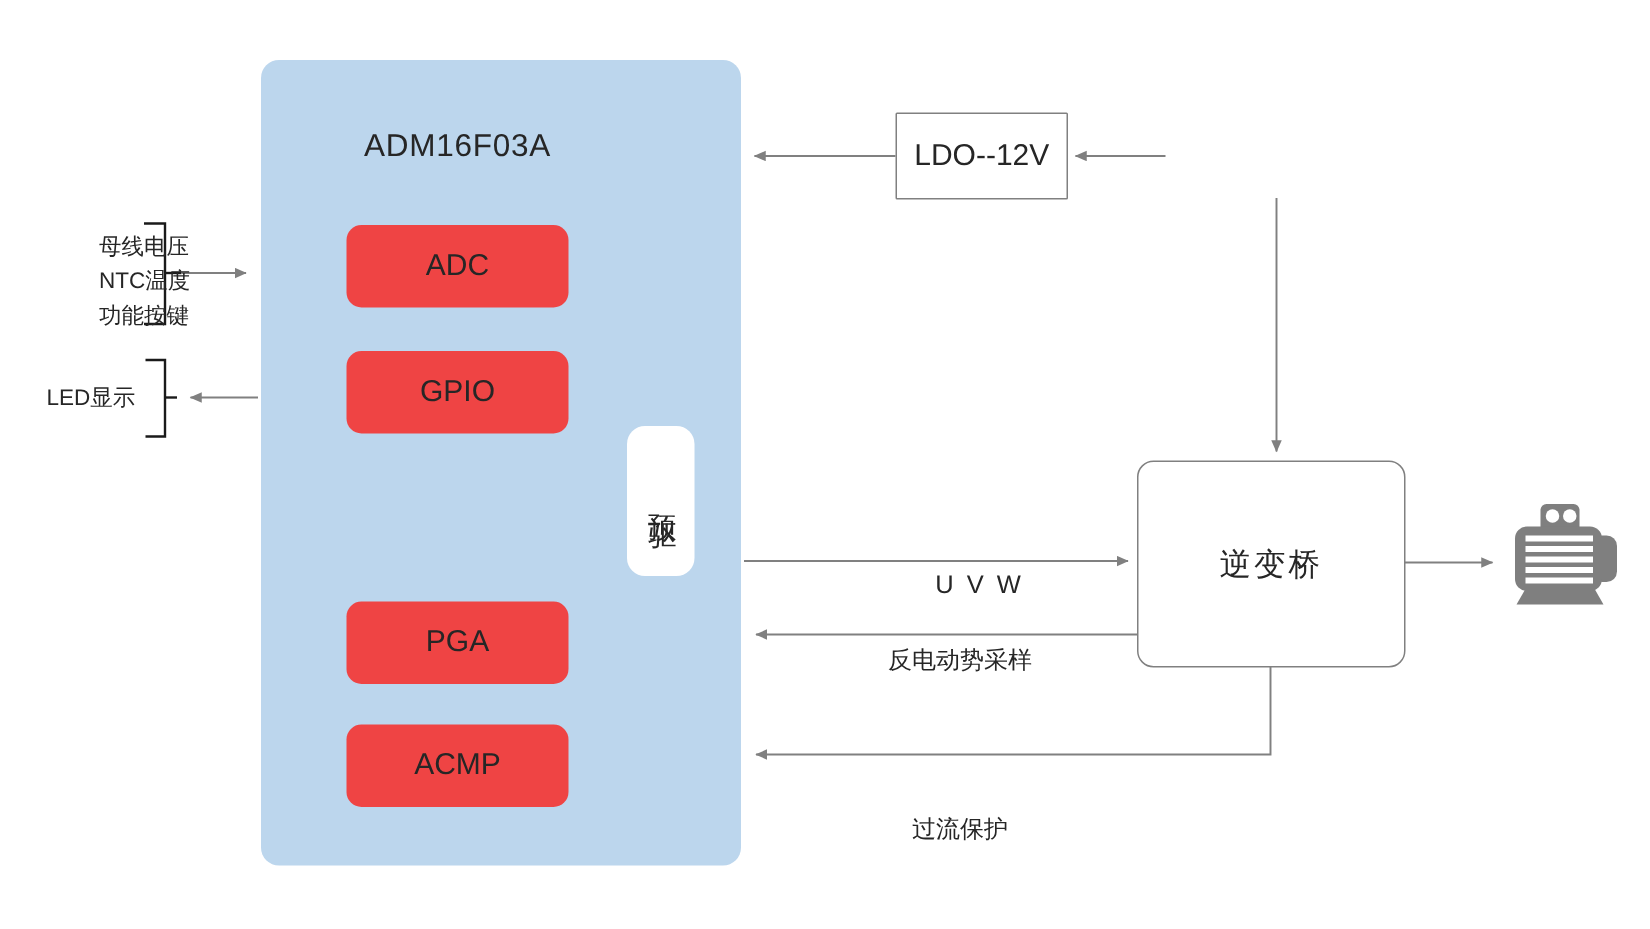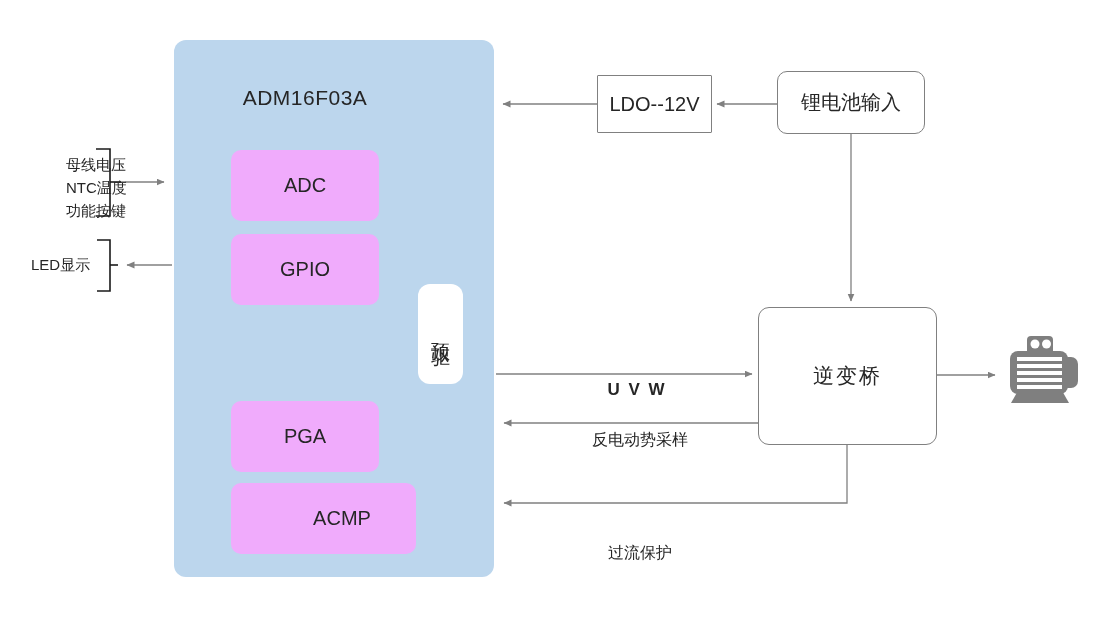--- a/index.html
+++ b/index.html
@@ -30,33 +30,33 @@
     position: absolute;
     left: 57px; top: 46px;
     width: 148px;
     text-align: center;
     font-size: 21px;
     letter-spacing: 0.5px;
   }
   .module {
     position: absolute;
     left: 57px;
-    width: 148px; height: 71px;
-    background: #f0abfc;
+    width: 148px; height: 55px;
+    background: #ef4444;
     border-radius: 10px;
     display: flex;
     align-items: center;
     justify-content: center;
     font-size: 20px;
   }
   .module.m0 { top: 110px; }
   .module.m1 { top: 194px; }
   .module.m2 { top: 277px; }
   .module.m3 { top: 361px; }
-  .module.m4 { top: 443px; padding-left: 37px; }
+  .module.m4 { top: 443px; }
   .predriver {
     position: absolute;
     left: 244px; top: 244px;
     width: 45px; height: 100px;
     background: #ffffff;
     border-radius: 12px;
     display: flex;
     align-items: center;
     justify-content: center;
     writing-mode: vertical-rl;
@@ -89,21 +89,21 @@
     margin-left: 36px;
   }
   .led-label {
     position: absolute;
     left: 31px; top: 256px;
     font-size: 15px;
     white-space: nowrap;
   }
   
   .sig { position: absolute; text-align: center; white-space: nowrap; }
-  .sig-uvw  { left: 577px; top: 380px; width: 120px; font-size: 17px; letter-spacing: 2px; font-weight: bold; }
+  .sig-uvw  { left: 593px; top: 380px; width: 120px; font-size: 17px; letter-spacing: 2px; }
   .sig-bemf { left: 560px; top: 430px; width: 160px; font-size: 16px; }
   .sig-ocp  { left: 570px; top: 507px; width: 140px; font-size: 16px; margin-top: 36px; }
   .motor {
     position: absolute;
     left: 1001px; top: 335px;
     width: 80px; height: 73px;
   }
 </style>
 </head>
 <body>
@@ -143,21 +143,20 @@
   <div class="chip">
     <div class="chip-title">ADM16F03A</div>
     <div class="module m0">ADC</div>
     <div class="module m1">GPIO</div>
     <div class="module m3">PGA</div>
     <div class="module m4">ACMP</div>
     <div class="predriver">预驱</div>
   </div>
 
   <div class="obox ldo">LDO--12V</div>
-  <div class="obox battery">锂电池输入</div>
 
   <div class="obox inverter">逆变桥</div>
 
   <div class="input-labels">
     <div>母线电压</div>
     <div>NTC温度</div>
     <div>功能按键</div>
   </div>
   <div class="led-label">LED显示</div>
 

